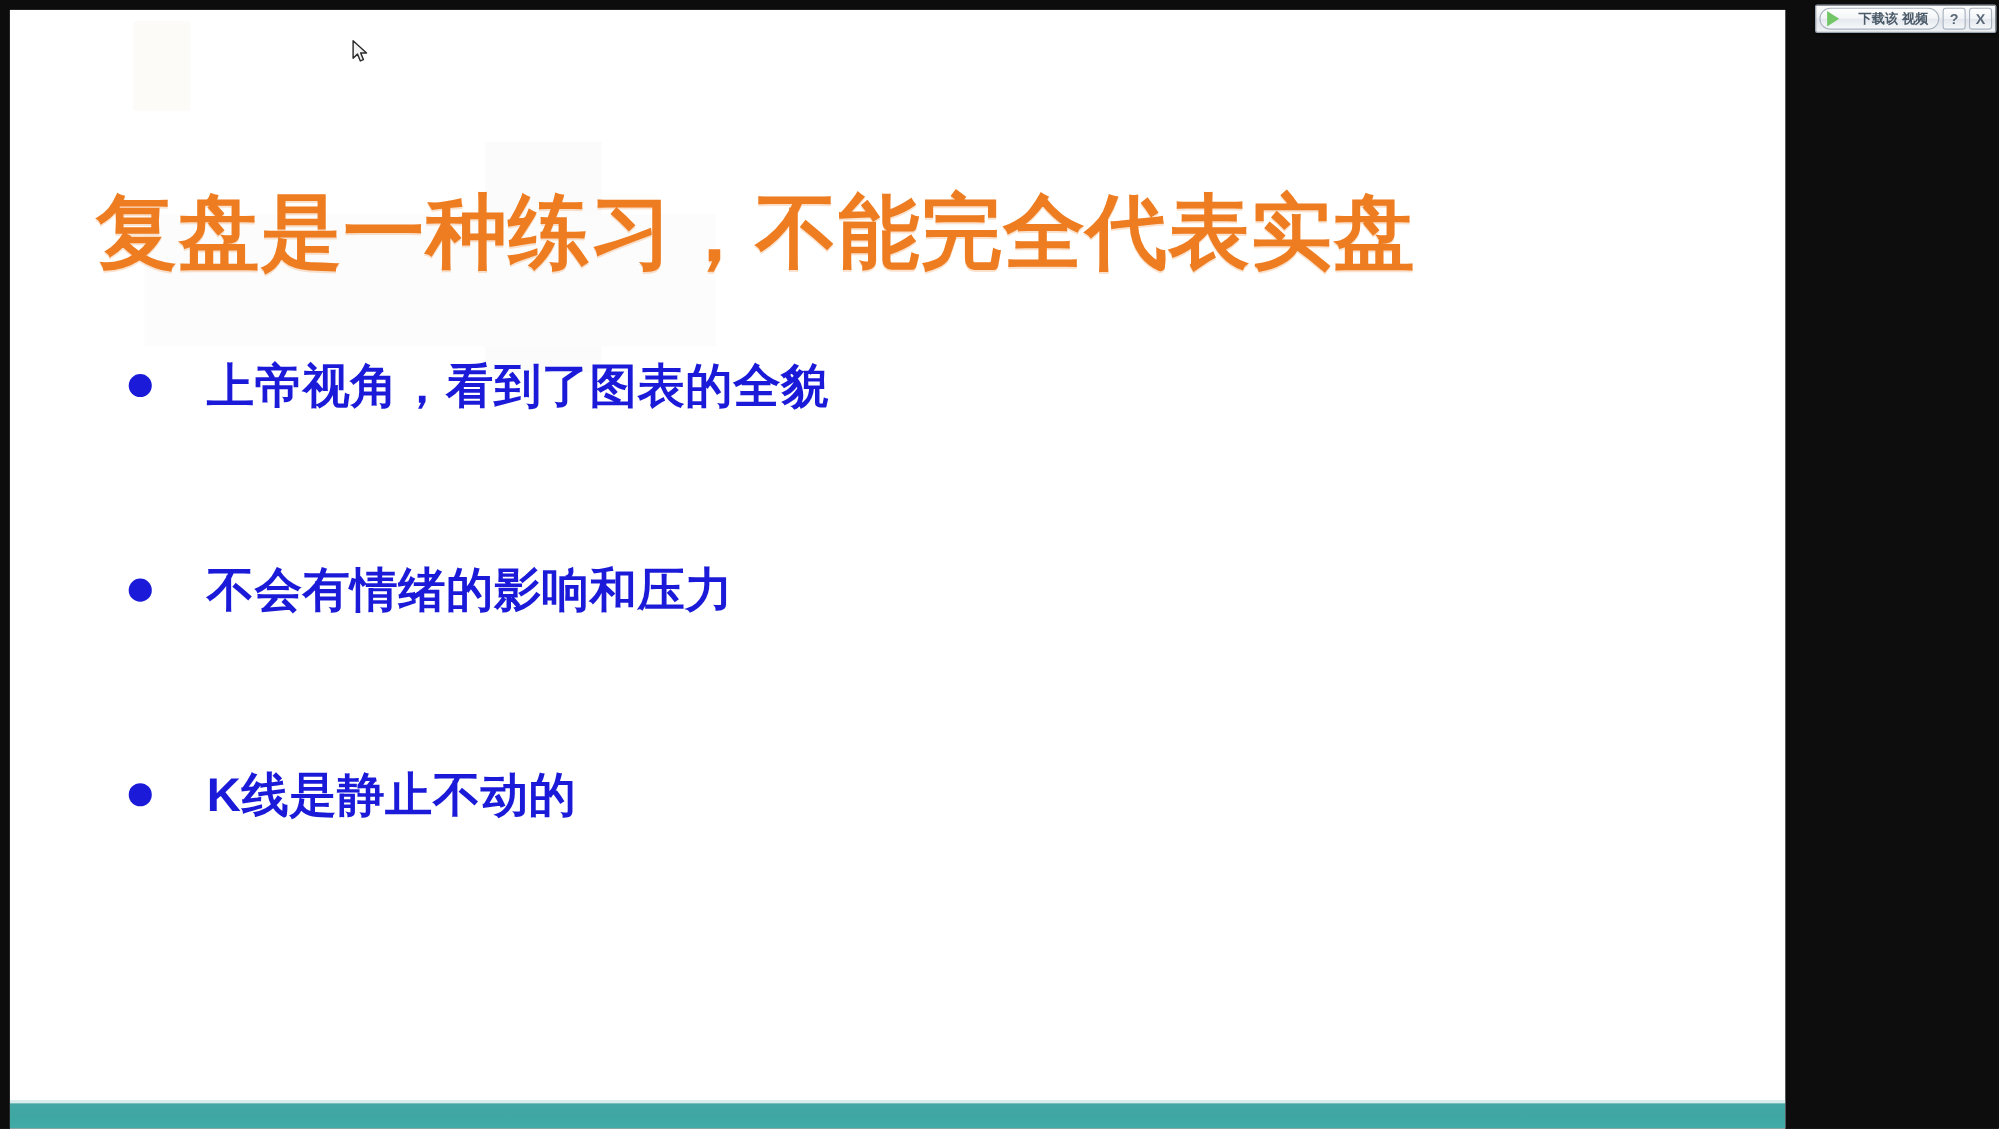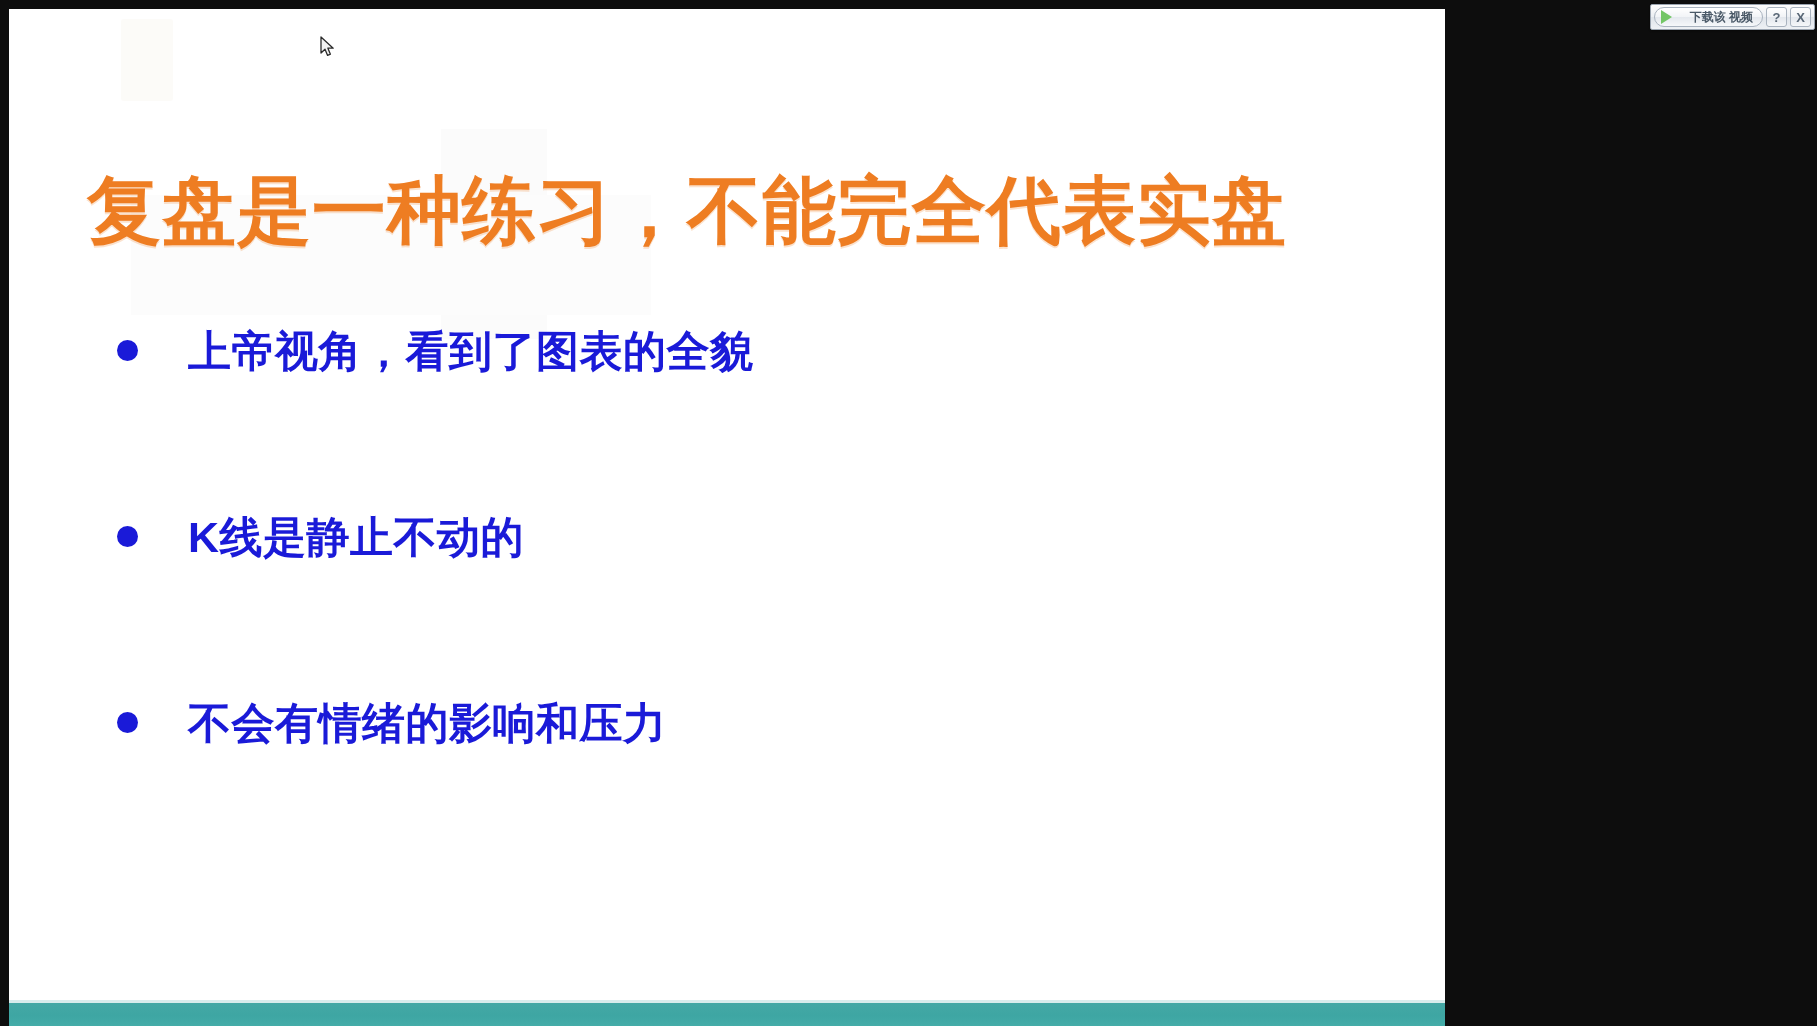--- a/index.html
+++ b/index.html
@@ -22,21 +22,21 @@
     width: 1817px;
     height: 1026px;
     background: #0d0d0d;
   }
 
   
   #slide {
     position: absolute;
     left: 9px;
     top: 9px;
-    width: 1436px;
+    width: 1614px;
     height: 1017px;
     background: #ffffff;
     overflow: hidden;
   }
 
   
   .ghost {
     position: absolute;
     background: #fbfaf7;
     opacity: .85;
@@ -190,26 +190,26 @@
 
     <ul id="bullet-list">
 
       <li class="bullet-row">
         <span class="bullet-dot"></span>
         <span class="bullet-text">上帝视角，看到了图表的全貌</span>
       </li>
 
       <li class="bullet-row">
         <span class="bullet-dot"></span>
-        <span class="bullet-text">K线是静止不动的</span>
+        <span class="bullet-text">不会有情绪的影响和压力</span>
       </li>
 
       <li class="bullet-row">
         <span class="bullet-dot"></span>
-        <span class="bullet-text">不会有情绪的影响和压力</span>
+        <span class="bullet-text">K线是静止不动的</span>
       </li>
 
     </ul>
 
     <div id="bottom-band-highlight"></div>
     <div id="bottom-band"></div>
 
   </div>
 
   <div id="download-widget">

